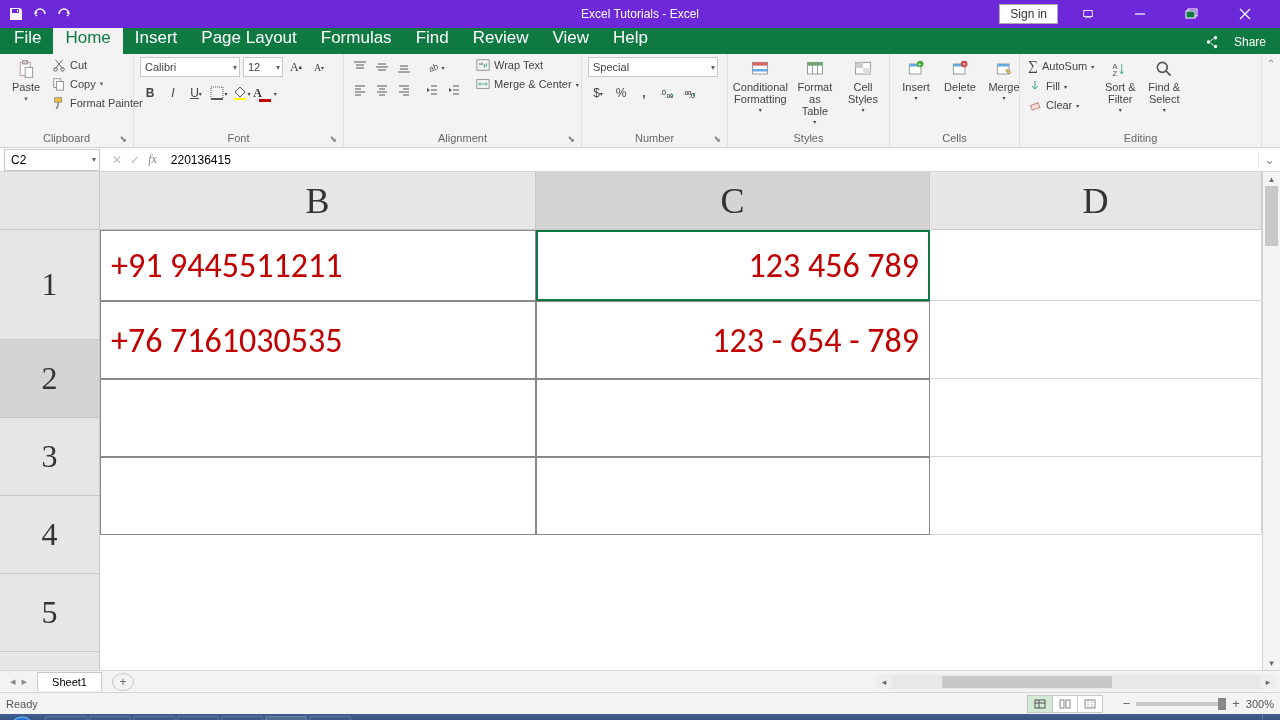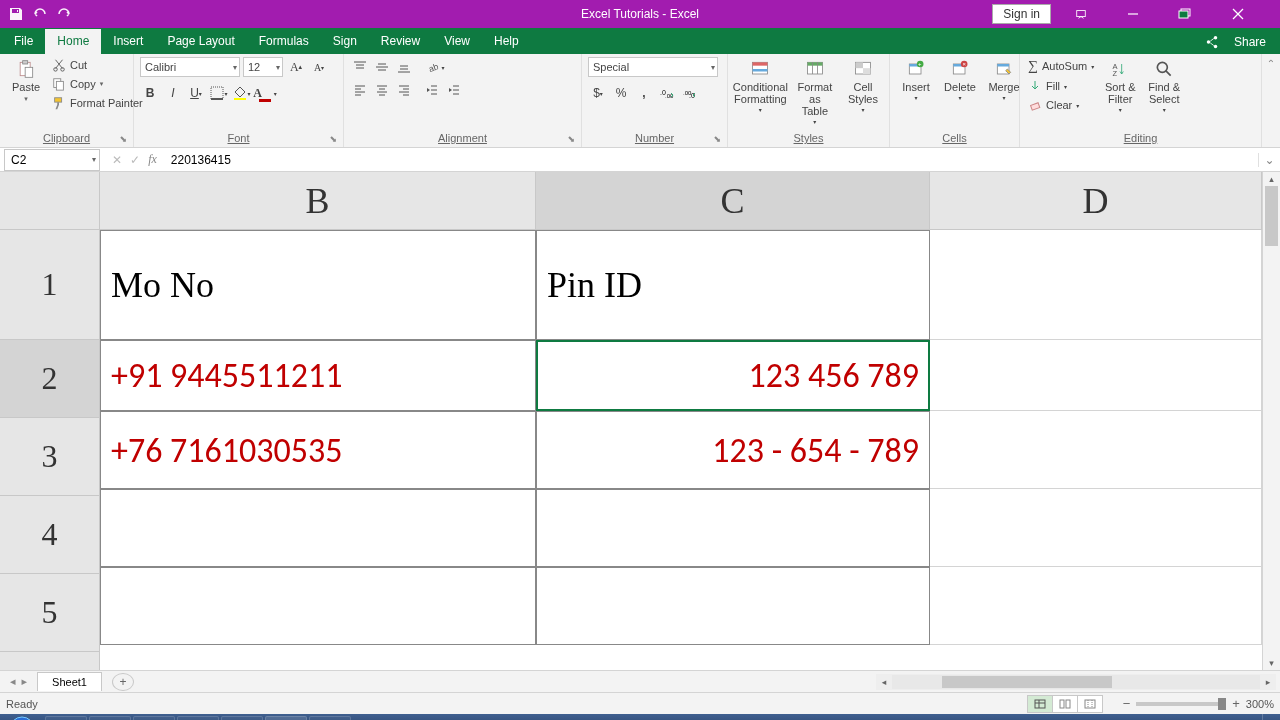--- a/index.html
+++ b/index.html
@@ -1,41 +1,41 @@
 <!DOCTYPE html>
 <html><head>
 <meta charset="utf-8">
 <style>
 * { margin:0; padding:0; box-sizing:border-box; font-family:"Segoe UI",Tahoma,sans-serif; }
 body { width:1280px; height:720px; overflow:hidden; background:#fff; font-size:12px; }
 
 
-.titlebar { height:28px; background:#a21caf; display:flex; align-items:center; color:#fff; position:relative; }
+.titlebar { height:28px; background:#6d28d9; display:flex; align-items:center; color:#fff; position:relative; }
 .titlebar .qat { display:flex; align-items:center; gap:8px; padding-left:8px; }
 .titlebar .qat-icon { width:16px; height:16px; display:flex; align-items:center; justify-content:center; fill:#fff; opacity:0.95; }
 .titlebar .title { position:absolute; left:50%; transform:translateX(-50%); font-size:12px; }
-.titlebar .right { margin-left:auto; display:flex; align-items:center; gap:8px; padding-right:19px; }
+.titlebar .right { margin-left:auto; display:flex; align-items:center; gap:8px; padding-right:12px; }
 .titlebar .signin { background:#fff; color:#333; padding:2px 10px; border:1px solid #aaa; font-size:12px; }
 .titlebar .winbtn { width:44px; height:28px; display:flex; align-items:center; justify-content:center; }
 .titlebar .winbtn svg { width:12px; height:12px; stroke:#fff; fill:none; }
 .titlebar .winbtn.restore svg { width:14px; height:12px; }
 .titlebar .winbtn.close { width:46px; }
 
 
 .tabs { height:26px; background:#0e7a41; display:flex; align-items:flex-end; color:#fff; padding-left:2px; }
-.tabs .tab { padding:5px 12px 6px; font-size:12px; cursor:pointer; }
+.tabs .tab { padding:5px 12px 6px; font-size:17px; cursor:pointer; }
 .tabs .tab.active { background:#f3f3f3; color:#0e7a41; }
 .tabs .tell { display:flex; align-items:center; gap:6px; padding:5px 10px; opacity:0.9; }
 .tabs .share { margin-left:auto; display:flex; align-items:flex-end; gap:15px; padding:5px 14px; }
 
 
 .ribbon { height:94px; background:#f3f3f3; border-bottom:1px solid #d4d4d4; display:flex; font-size:11px; color:#444; }
 .group { display:flex; flex-direction:column; padding:3px 6px 1px; border-right:1px solid #e0e0e0; }
 .group-body { flex:1; display:flex; align-items:flex-start; gap:4px; }
-.group-label { text-align:center; font-size:11px; color:#666; padding:1px 0 2px; position:relative;text-decoration:underline; }
+.group-label { text-align:center; font-size:11px; color:#666; padding:1px 0 2px; position:relative; }
 .group-label .launcher { position:absolute; right:0; bottom:2px; font-size:9px; color:#888; }
 .bigbtn { display:flex; flex-direction:column; align-items:center; justify-content:flex-start; gap:2px; min-width:40px; padding:2px 4px; text-align:center; line-height:1.1; }
 .bigbtn svg { width:20px; height:20px; }
 .smallrow { display:flex; flex-direction:column; gap:3px; }
 .smallbtn { display:flex; align-items:center; gap:4px; padding:1px 2px; white-space:nowrap; }
 .smallbtn svg { width:14px; height:14px; }
 .fontrow { display:flex; gap:3px; align-items:center; }
 .combo { background:#fff; border:1px solid #c8c8c8; height:20px; display:flex; align-items:center; padding:0 14px 0 4px; position:relative; font-size:11px; }
 .combo .chev { position:absolute; right:2px; font-size:8px; color:#666; }
 .iconbtn { width:20px; height:20px; border:1px solid transparent; display:flex; align-items:center; justify-content:center; font-size:12px; }
@@ -153,21 +153,21 @@
       </div>
   </div>
 </div>
 
 <div class="tabs">
   <div class="tab">File</div>
   <div class="tab active">Home</div>
   <div class="tab">Insert</div>
   <div class="tab">Page Layout</div>
   <div class="tab">Formulas</div>
-  <div class="tab">Sign</div>
+  <div class="tab">Find</div>
   <div class="tab">Review</div>
   <div class="tab">View</div>
   <div class="tab">Help</div>
   <div class="share">
     <svg width="14" height="14" viewBox="0 0 16 16">
         <circle cx="12" cy="3" r="2" fill="#fff"></circle>
         <circle cx="4" cy="8" r="2" fill="#fff"></circle>
         <circle cx="12" cy="13" r="2" fill="#fff"></circle>
         <path stroke="#fff" d="M10 4 6 7m0 2 4 3"></path>
       </svg>
@@ -340,20 +340,38 @@
           <div class="iconbtn">
               <svg viewBox="0 0 14 14">
                 <path d="M2 5v4l3-2z" fill="#555"></path>
                 <line x1="6" y1="3" x2="12" y2="3" stroke="#555"></line>
                 <line x1="6" y1="7" x2="12" y2="7" stroke="#555"></line>
                 <line x1="6" y1="11" x2="12" y2="11" stroke="#555"></line>
               </svg>
             </div>
         </div>
       </div>
+      <div class="smallrow" style="margin-left:6px">
+        <div class="smallbtn">
+            <svg viewBox="0 0 16 16">
+              <rect x="1" y="2" width="14" height="12" fill="none" stroke="#888"></rect>
+              <text x="3" y="8" font-size="5" fill="#555">ab</text>
+              <path d="M12 6v3h-3m1-2-1 2 1 2" stroke="#3a7" fill="none"></path>
+            </svg>
+            <span>Wrap Text</span>
+          </div>
+        <div class="smallbtn">
+            <svg viewBox="0 0 16 16">
+              <rect x="1" y="3" width="14" height="10" fill="none" stroke="#888"></rect>
+              <path d="M4 8h8M5 6l-2 2 2 2M11 6l2 2-2 2" stroke="#3a7" fill="none"></path>
+            </svg>
+            <span>Merge &amp; Center</span> 
+            <span style="font-size:6px">▾</span>
+          </div>
+      </div>
     </div>
     <div class="group-label"><span>Alignment</span><span class="launcher">⬊</span></div>
   </div>
 
   <div class="group" style="width:146px">
     <div class="group-body" style="flex-direction:column;gap:6px;width:100%">
       <div class="combo" style="width:130px">
           <span>Special</span>
           <span class="chev">▾</span>
         </div>
@@ -527,25 +545,20 @@
     <div class="rh" style="height:78px">4</div>
     <div class="rh" style="height:78px">5</div>
   </div>
   <div class="cols">
     <div class="colheaders">
       <div class="ch" style="width:436px">B</div>
       <div class="ch sel" style="width:394px">C</div>
       <div class="ch" style="width:332px">D</div>
     </div>
     <div class="datarows">
-      <div class="dr" style="height:110px">
-        <div class="cell bordered" style="width:436px">Mo No</div>
-        <div class="cell bordered" style="width:394px">Pin ID</div>
-        <div class="cell" style="width:332px"></div>
-      </div>
       <div class="dr" style="height:71px">
         <div class="cell bordered red" style="width:436px">+91 9445511211</div>
         <div class="cell bordered red right selcell" style="width:394px">123 456 789</div>
         <div class="cell" style="width:332px"></div>
       </div>
       <div class="dr" style="height:78px">
         <div class="cell bordered red" style="width:436px">+76 7161030535</div>
         <div class="cell bordered red right" style="width:394px">123 - 654 - 789</div>
         <div class="cell" style="width:332px"></div>
       </div>

